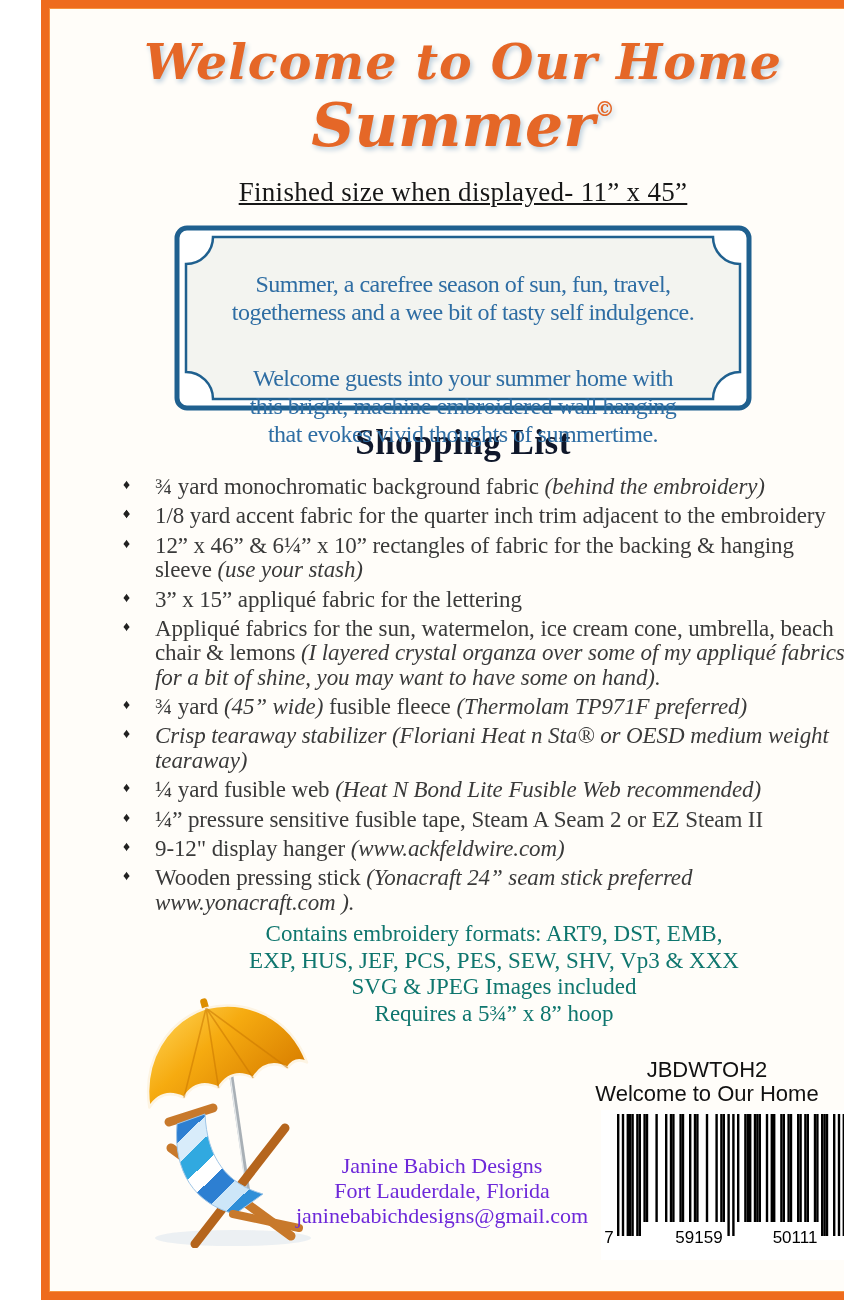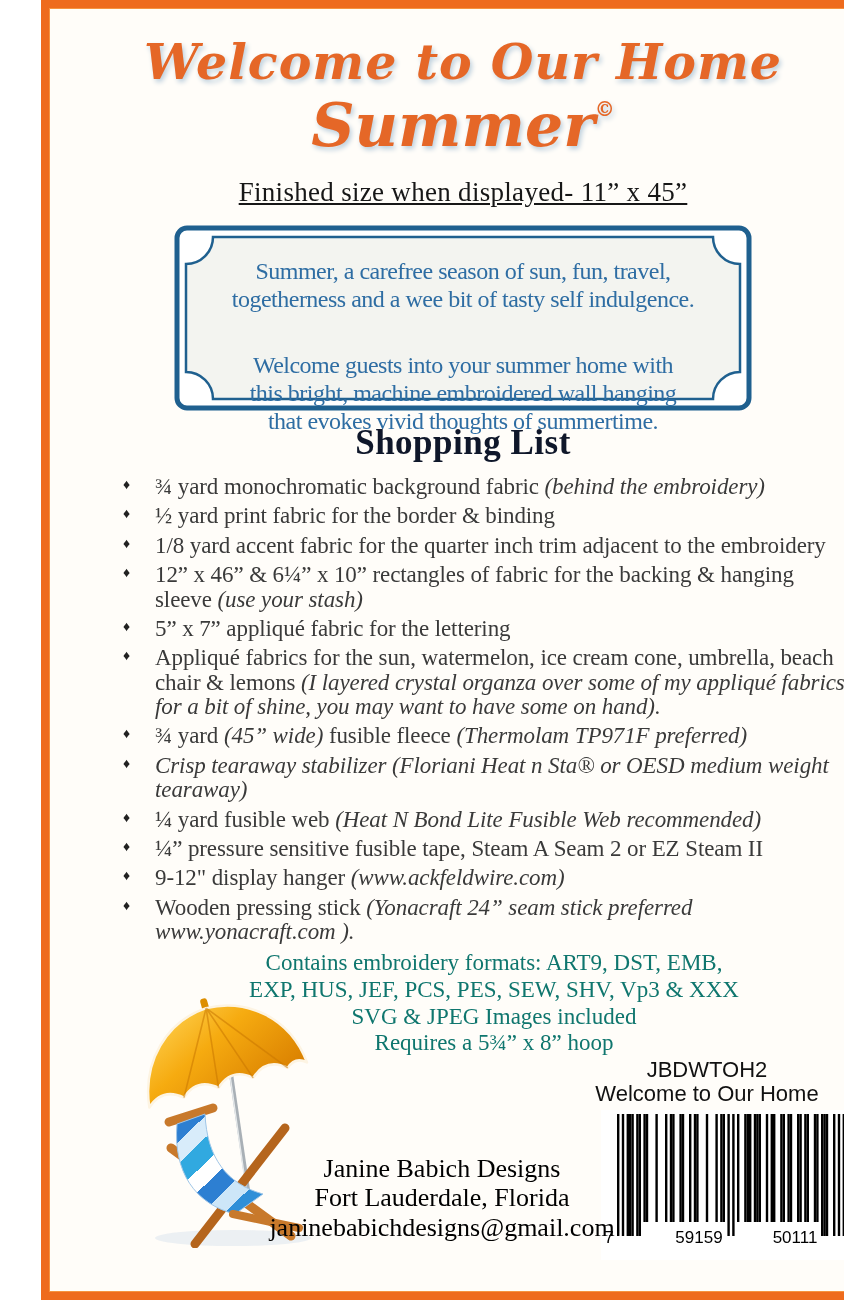--- a/index.html
+++ b/index.html
@@ -29,21 +29,21 @@
 
   .finished-size {
     text-align:center; margin-top:22px;
     font-size:27px; color:#171717; letter-spacing:.3px;text-decoration:underline;
   }
 
   
   .intro-box { position:relative; width:578px; height:186px; margin:17px auto 0 auto; }
   .intro-frame { position:absolute; inset:0; }
   .intro-text {
-    position:absolute; inset:0; padding:4px 26px 0 26px;
+    position:absolute; inset:0; padding:17px 26px 0 26px;
     text-align:center; color:#2e6da3;
     font-size:24px; line-height:1.17; letter-spacing:-0.5px;
     white-space:pre-line;
   }
   .intro-text p + p { margin-top:10px; }
 
   
   .shop-heading {
     text-align:center; margin-top:12px;
     color:#0f172a; font-size:35px; font-weight:bold; letter-spacing:.5px;
@@ -79,22 +79,22 @@
   .barcode { position:absolute; left:552px; top:1102px; width:256px; height:150px; background:#fff; }
   .barcode svg { position:absolute; left:16px; top:0; }
   .barcode .bc-digit {
     position:absolute; top:118px;
     font-family:"Liberation Sans", sans-serif; font-size:17px; color:#000;
     transform:translateX(-50%); background:#fff; padding:0 2px;
   }
 
   .publisher {
     position:absolute; left:218px; top:1146px; width:350px;
-    text-align:center; color:#000000;
-    font-size:26px; line-height:1.13; white-space:nowrap;
+    text-align:center; color:#6d28d9;
+    font-size:22px; line-height:1.13; white-space:nowrap;
   }
 </style>
 </head>
 <body>
 
 <div class="page">
 
   <div class="title-wrap">
     <h1 class="title-script">
       <span class="title-line1">Welcome to Our Home</span>
@@ -114,24 +114,24 @@
 togetherness and a wee bit of tasty self indulgence.</p>
       <p>Welcome guests into your summer home with
 this bright, machine embroidered wall hanging
 that evokes vivid thoughts of summertime.</p>
     </div>
   </div>
 
   <h2 class="shop-heading">Shopping List</h2>
   <ul class="shop-list" id="shopList">
       <li><span class="bullet">♦</span><span>¾ yard monochromatic background fabric </span><em>(behind the embroidery)</em></li>
-      <li><span class="bullet">♦</span><span>½ yard print fabric for the border &amp; binding</span></li>
+      <li><span class="bullet">♦</span></li>
       <li><span class="bullet">♦</span><span>1/8 yard accent fabric for the quarter inch trim adjacent to the embroidery</span></li>
       <li><span class="bullet">♦</span><span>12” x 46” &amp; 6¼” x 10” rectangles of fabric for the backing &amp; hanging sleeve </span><em>(use your stash)</em></li>
-      <li><span class="bullet">♦</span><span>5” x 7” appliqué fabric for the lettering</span></li>
+      <li><span class="bullet">♦</span><span>3” x 15” appliqué fabric for the lettering</span></li>
       <li><span class="bullet">♦</span><span>Appliqué fabrics for the sun, watermelon, ice cream cone, umbrella, beach chair &amp; lemons </span><em>(I layered crystal organza over some of my appliqué fabrics for a bit of shine, you may want to have some on hand).</em></li>
       <li><span class="bullet">♦</span><span>¾ yard </span><em>(45” wide)</em><span> fusible fleece </span><em>(Thermolam TP971F preferred)</em></li>
       <li><span class="bullet">♦</span><em>Crisp tearaway stabilizer (Floriani Heat n Sta® or OESD medium weight tearaway)</em></li>
       <li><span class="bullet">♦</span><span>¼ yard fusible web </span><em>(Heat N Bond Lite Fusible Web recommended)</em></li>
       <li><span class="bullet">♦</span><span>¼” pressure sensitive fusible tape, Steam A Seam 2 or EZ Steam II</span></li>
       <li><span class="bullet">♦</span><span>9-12" display hanger </span><em>(www.ackfeldwire.com)</em></li>
       <li><span class="bullet">♦</span><span>Wooden pressing stick </span><em>(Yonacraft 24” seam stick preferred www.yonacraft.com ).</em></li>
     </ul>
 
   <div class="formats-block" id="formatsBlock">

